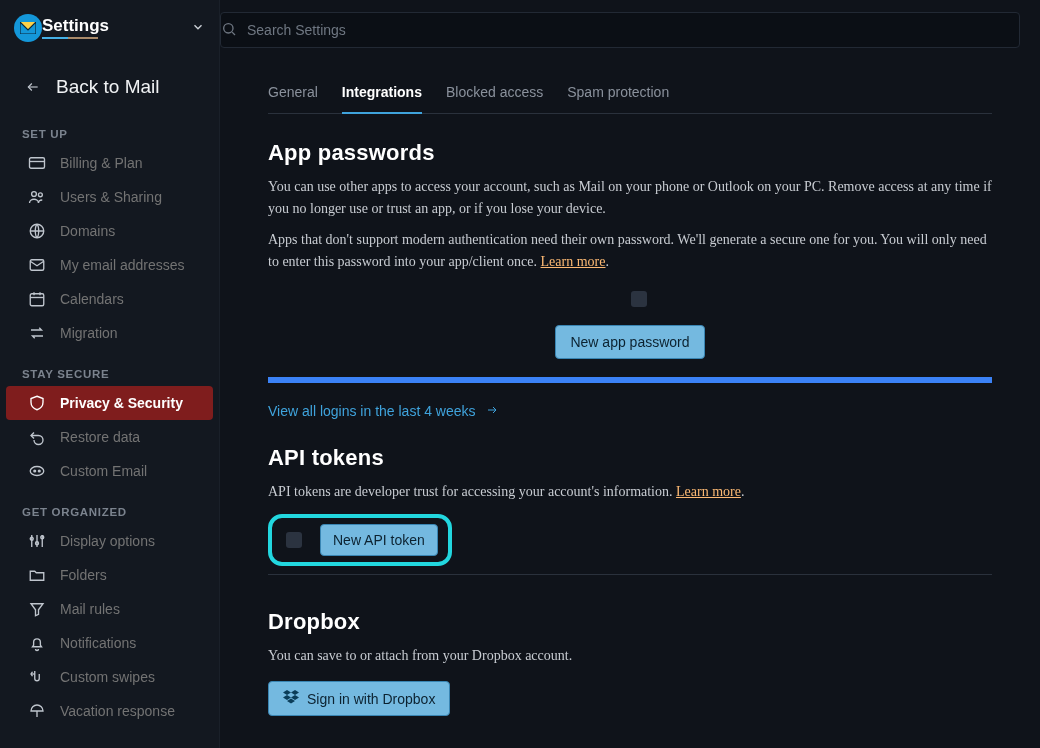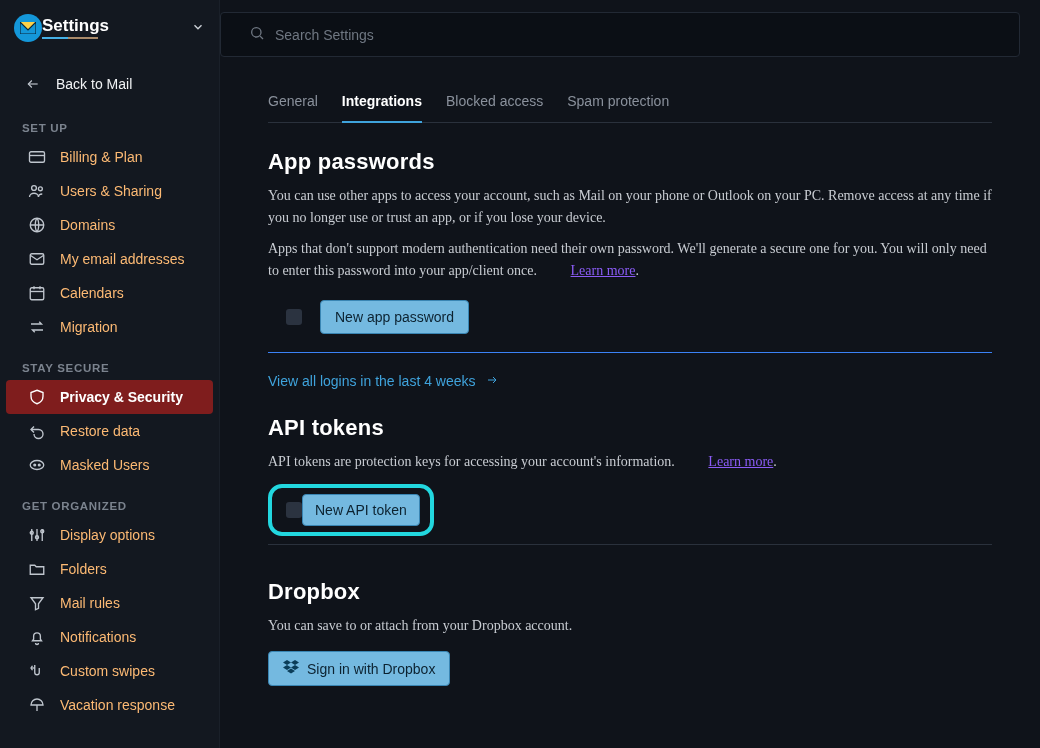--- a/index.html
+++ b/index.html
@@ -33,43 +33,43 @@
   }
   .brand-underline {
     height: 2px; width: 56px; margin-top: 2px;
     background: linear-gradient(to right, #45b0e6 0 26px, #a98a6a 26px 56px);
   }
   .brand-caret {
     margin-left: auto; color: #cbd0d6;
   }
   .back-row {
     display: flex; align-items: center; gap: 14px;
-    padding: 24px 14px 22px 24px; color: #f0f2f4; font-size: 14px;
+    padding: 24px 14px 22px 24px; color: #f0f2f4; font-size: 19px;
     cursor: default;
   }
   .section-label {
     padding: 8px 14px 6px 22px; color: #7b838e; font-size: 11.5px;
     font-weight: 700; letter-spacing: .06em;
   }
   .nav-item {
     display: flex; align-items: center; gap: 14px;
-    padding: 8px 14px 8px 22px; color: #fdba74; font-size: 14px;
+    padding: 8px 14px 8px 22px; color: #737373; font-size: 14px;
     cursor: default; border-radius: 4px; margin: 0 6px;
   }
   .nav-item.active { background: #7f1d1d; font-weight: 700; color: #ffffff; }
   .nav-icon { width: 18px; display: flex; justify-content: center; color: #bfc5cd; }
   .nav-item.active .nav-icon { color: #ffffff; }
 
   
   .main { flex: 1 1 auto; display: flex; flex-direction: column; }
   .search-row { padding: 12px 20px 0 0; }
   .search-wrap {
     display: flex; align-items: center; gap: 10px;
     background: #0b0f15; border: 1px solid #222934; border-radius: 4px;
-    height: 45px; padding: 0 28px;
+    height: 36px; padding: 0 0;
   }
   .search-wrap svg { color: #6f7782; }
   .search-input {
     background: transparent; border: 0; outline: 0; color: #cbd0d6;
     font-size: 14px; width: 100%;
   }
   .search-input::placeholder { color: #6f7782; }
 
   .content { padding: 8px 48px 0 48px; }
   .tabs {
@@ -85,42 +85,42 @@
     margin-bottom: -1px;
   }
 
   h2.section-title {
     color: #ffffff; font-size: 22px; font-weight: 800; margin-top: 26px;
     letter-spacing: .01em;
   }
   p.body {
     color: #c8ccd2; margin-top: 10px; line-height: 1.55; font-size: 14px; font-family: Liberation Serif, serif;
   }
-  a.link { color: #8b5cf6; text-decoration: underline; margin-left: 30px; }
+  a.link { color: #fdba74; text-decoration: underline; }
   .arrow-link { display: inline-flex; align-items: center; gap: 8px; margin-top: 20px; color: #3fa3dc; }
 
   .action-row {
     display: flex; align-items: center; gap: 18px;
     margin-top: 18px; padding: 0 0 18px 0;
   }
-  .action-row.bordered { border-bottom: 1px solid #3b82f6; }
+  .action-row.bordered { border-bottom: 6px solid #3b82f6; flex-direction: column; }
   .checkbox-ph {
     width: 16px; height: 16px; border-radius: 3px;
     background: #2b3340; margin-left: 18px;
   }
   .btn {
     background: #74b9e0; color: #0c2230; border: 1px solid #3985b3;
     border-radius: 4px; padding: 8px 14px; font-size: 14px; font-weight: 500;
     display: inline-flex; align-items: center; gap: 8px;
   }
   .btn.small { padding: 7px 12px; }
   .dropbox-btn .dp-icon { color: #0b3d59; }
   .highlight-ring {
     border: 4px solid #22d7df; border-radius: 14px; padding: 6px 10px 6px 4px;
-    display: inline-flex; align-items: center; 
+    display: inline-flex; align-items: center; gap: 18px;
   }
   .highlight-ring .checkbox-ph { margin-left: 10px; }
 
   .section-divider { border-bottom: 1px solid #2a313c; margin-top: 8px; }
 </style>
 </head>
 <body>
 
 <div class="app">
 
@@ -233,21 +233,21 @@
       <span>Restore data</span>
     </div>
     <div class="nav-item">
       <span class="nav-icon">
           <svg width="18" height="18" viewBox="0 0 24 24" fill="none" stroke="currentColor" stroke-width="1.8">
             <ellipse cx="12" cy="12" rx="9" ry="6"></ellipse>
             <circle cx="9" cy="12" r="1.2" fill="currentColor"></circle>
             <circle cx="15" cy="12" r="1.2" fill="currentColor"></circle>
           </svg>
         </span>
-      <span>Masked Users</span>
+      <span>Custom Email</span>
     </div>
 
     <div class="section-label" style="margin-top:10px">GET ORGANIZED</div>
 
     <div class="nav-item">
       <span class="nav-icon">
           <svg width="18" height="18" viewBox="0 0 24 24" fill="none" stroke="currentColor" stroke-width="1.8">
             <line x1="5" y1="4" x2="5" y2="20"></line>
             <line x1="12" y1="4" x2="12" y2="20"></line>
             <line x1="19" y1="4" x2="19" y2="20"></line>
@@ -342,21 +342,21 @@
           <svg width="16" height="12" viewBox="0 0 24 24" fill="none" stroke="currentColor" stroke-width="2">
               <line x1="4" y1="12" x2="20" y2="12"></line>
               <polyline points="14 6 20 12 14 18"></polyline>
             </svg>
         </span>
       </a>
 
       
       <h2 class="section-title" style="">API tokens</h2>
       <p class="body">
-        <span>API tokens are protection keys for accessing your account's information. </span><a class="link"><span>Learn more</span></a>.
+        <span>API tokens are developer trust for accessing your account's information. </span><a class="link"><span>Learn more</span></a>.
       </p>
       <div style="margin-top:12px">
         <span class="highlight-ring">
           <span class="checkbox-ph"></span>
           <button class="btn small">New API token</button>
         </span>
       </div>
       <div class="section-divider"></div>
 
       

